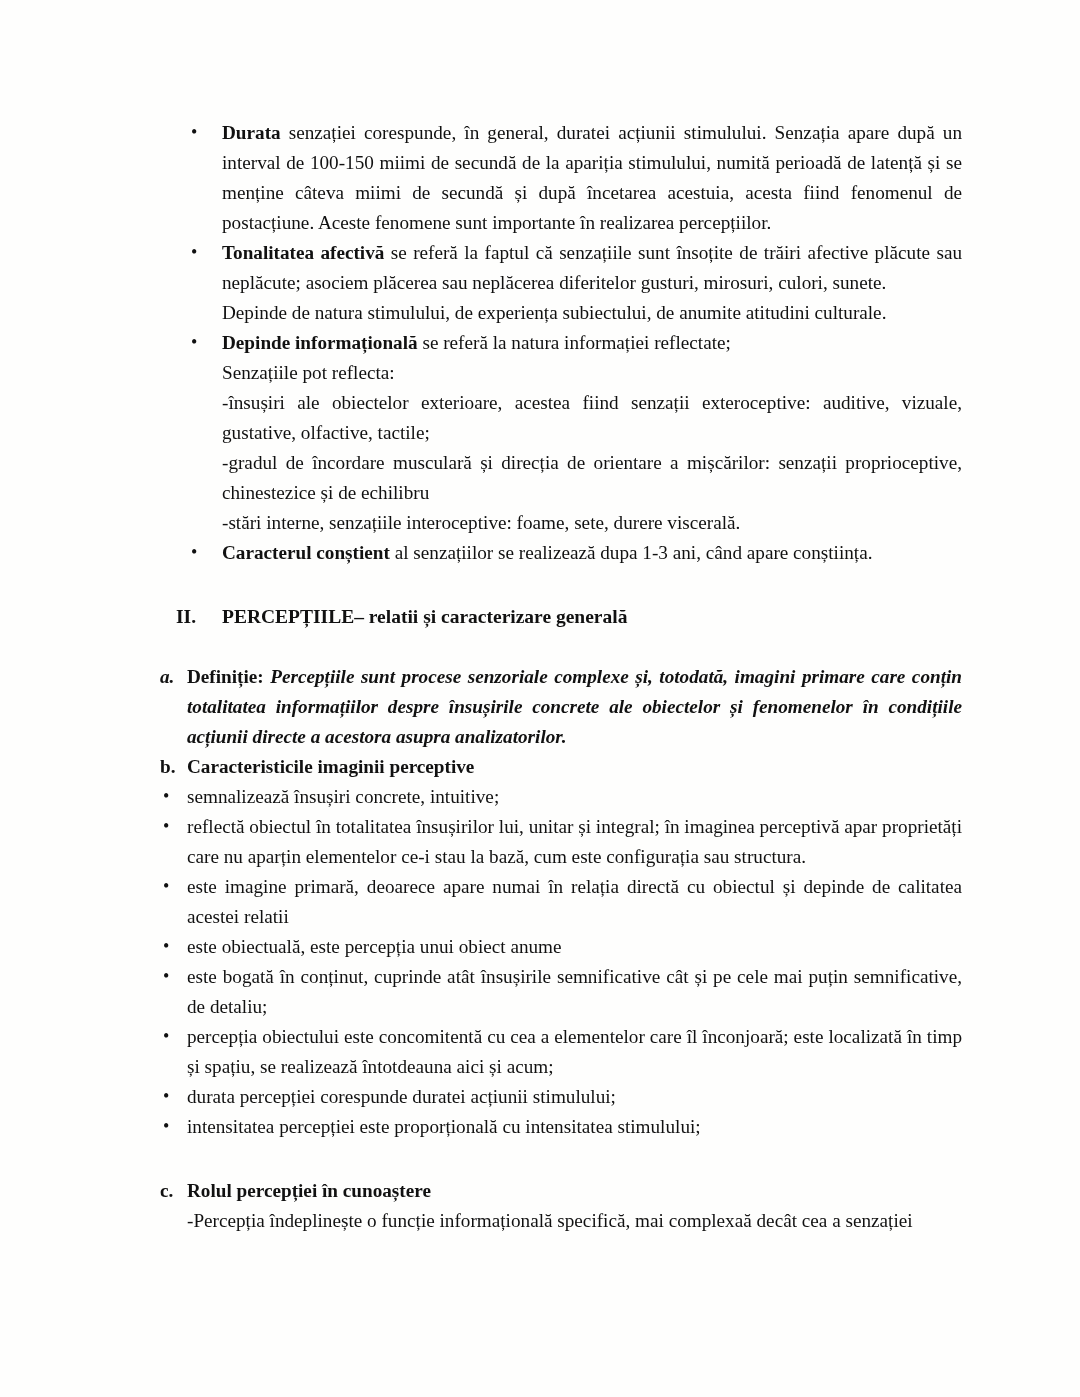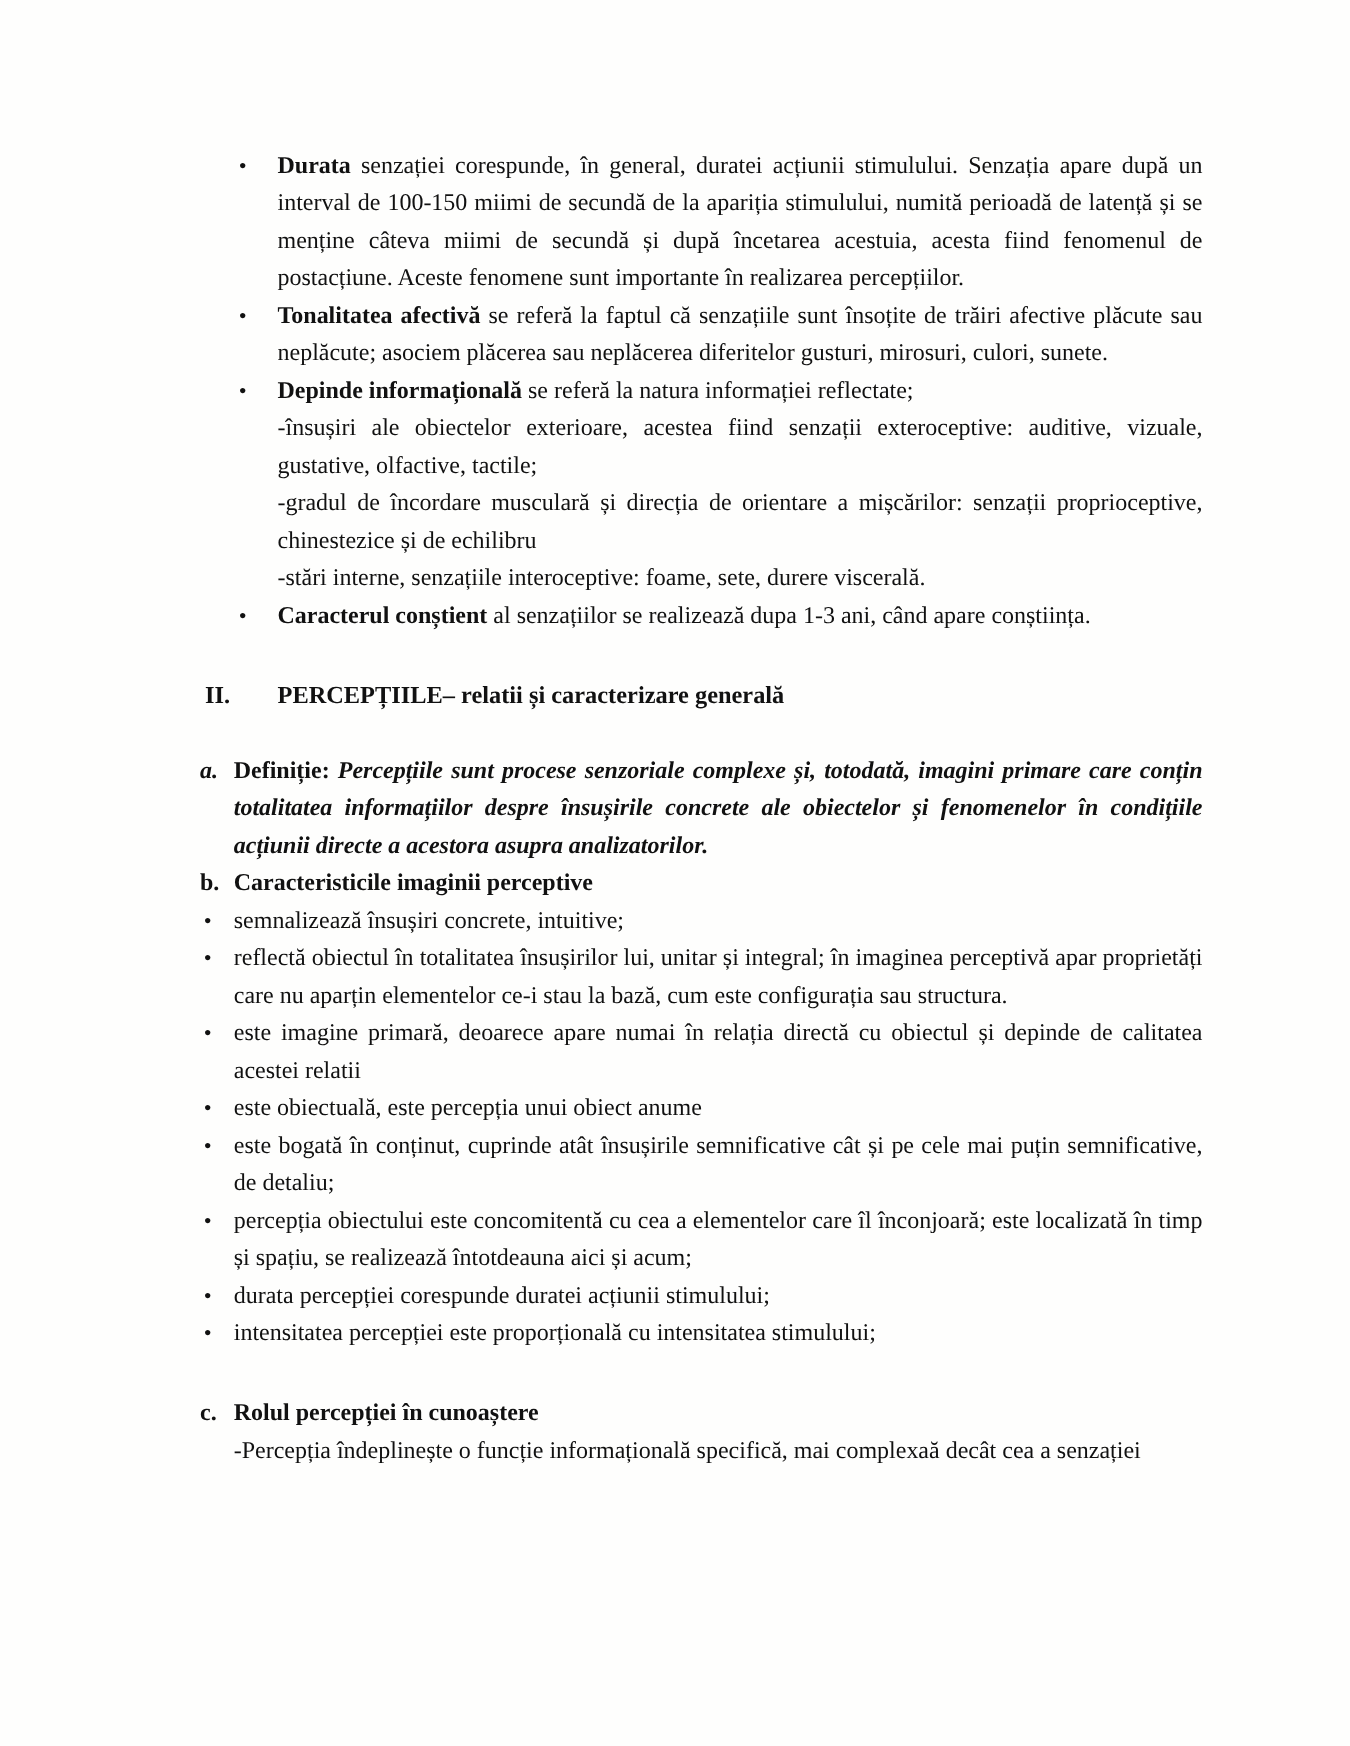--- a/index.html
+++ b/index.html
@@ -91,21 +91,21 @@
     margin-top: 34px;
     font-weight: bold;
     font-size: 19.5px;
     line-height: 30px;
     text-align: left;
     position: relative;
     padding-left: 62px;
   }
   .section-heading .numeral {
     position: absolute;
-    left: 4px;
+    left: 16px;
     top: 0;
     text-align: right;
   }
 
   
   .lettered {
     list-style: none;
     margin: 0;
     padding: 0;
   }
@@ -135,24 +135,26 @@
   <div class="doc">
 
     <ul class="bullets-1">
 
       <li>
         <span class="b">Durata</span><span> senzației corespunde, în general,  duratei acțiunii stimulului. Senzația apare după un interval de 100-150 miimi de secundă de la apariția stimulului, numită perioadă de latență și se menține câteva miimi de secundă și după încetarea acestuia, acesta fiind fenomenul de postacțiune. Aceste fenomene sunt importante în realizarea percepțiilor.</span>
       </li>
 
       <li>
         <span class="b">Tonalitatea afectivă</span><span> se referă la faptul că senzațiile sunt însoțite de trăiri afective plăcute sau neplăcute; asociem plăcerea sau neplăcerea diferitelor gusturi, mirosuri, culori, sunete.</span>
+        <span class="cont">Depinde de natura stimulului, de experiența subiectului, de anumite atitudini culturale.</span>
       </li>
 
       <li>
         <span class="b">Depinde informațională</span><span> se referă la natura informației reflectate;</span>
+        <span class="cont nojust">Senzațiile pot reflecta:</span>
         <span class="cont">-însușiri ale obiectelor exterioare, acestea fiind senzații exteroceptive: auditive, vizuale, gustative, olfactive, tactile;</span>
         <span class="cont">-gradul de încordare musculară și direcția de orientare a mișcărilor: senzații proprioceptive, chinestezice și de echilibru</span>
         <span class="cont nojust">-stări interne, senzațiile interoceptive: foame, sete, durere viscerală.</span>
       </li>
 
       <li>
         <span class="b">Caracterul conștient</span><span> al senzațiilor se realizează dupa 1-3 ani, când apare conștiința.</span>
       </li>
 
     </ul>

